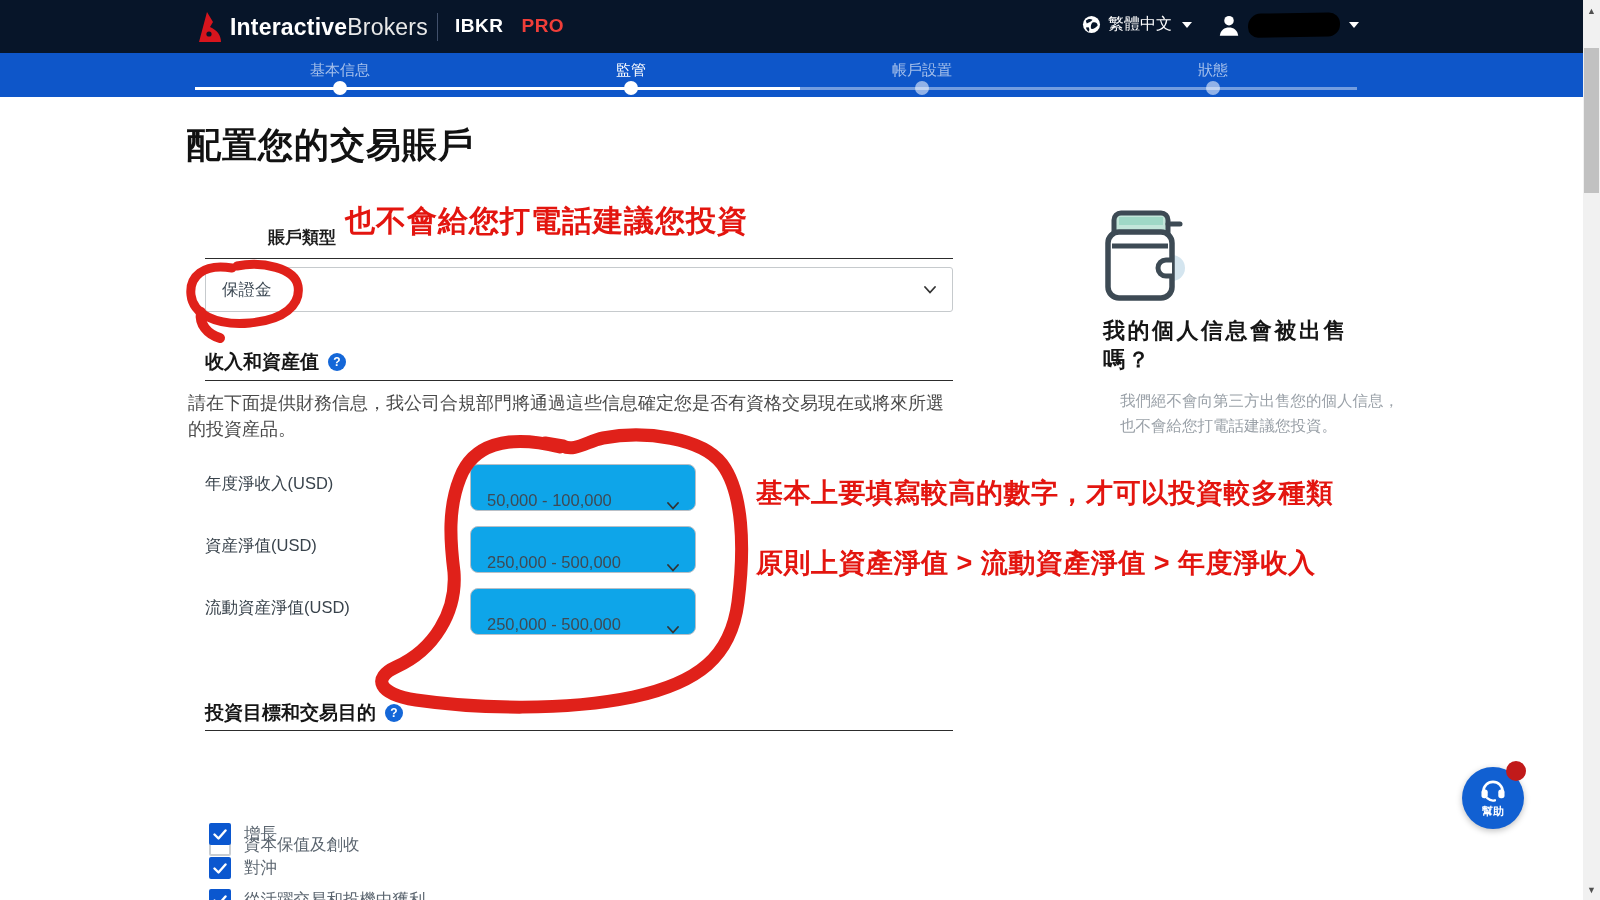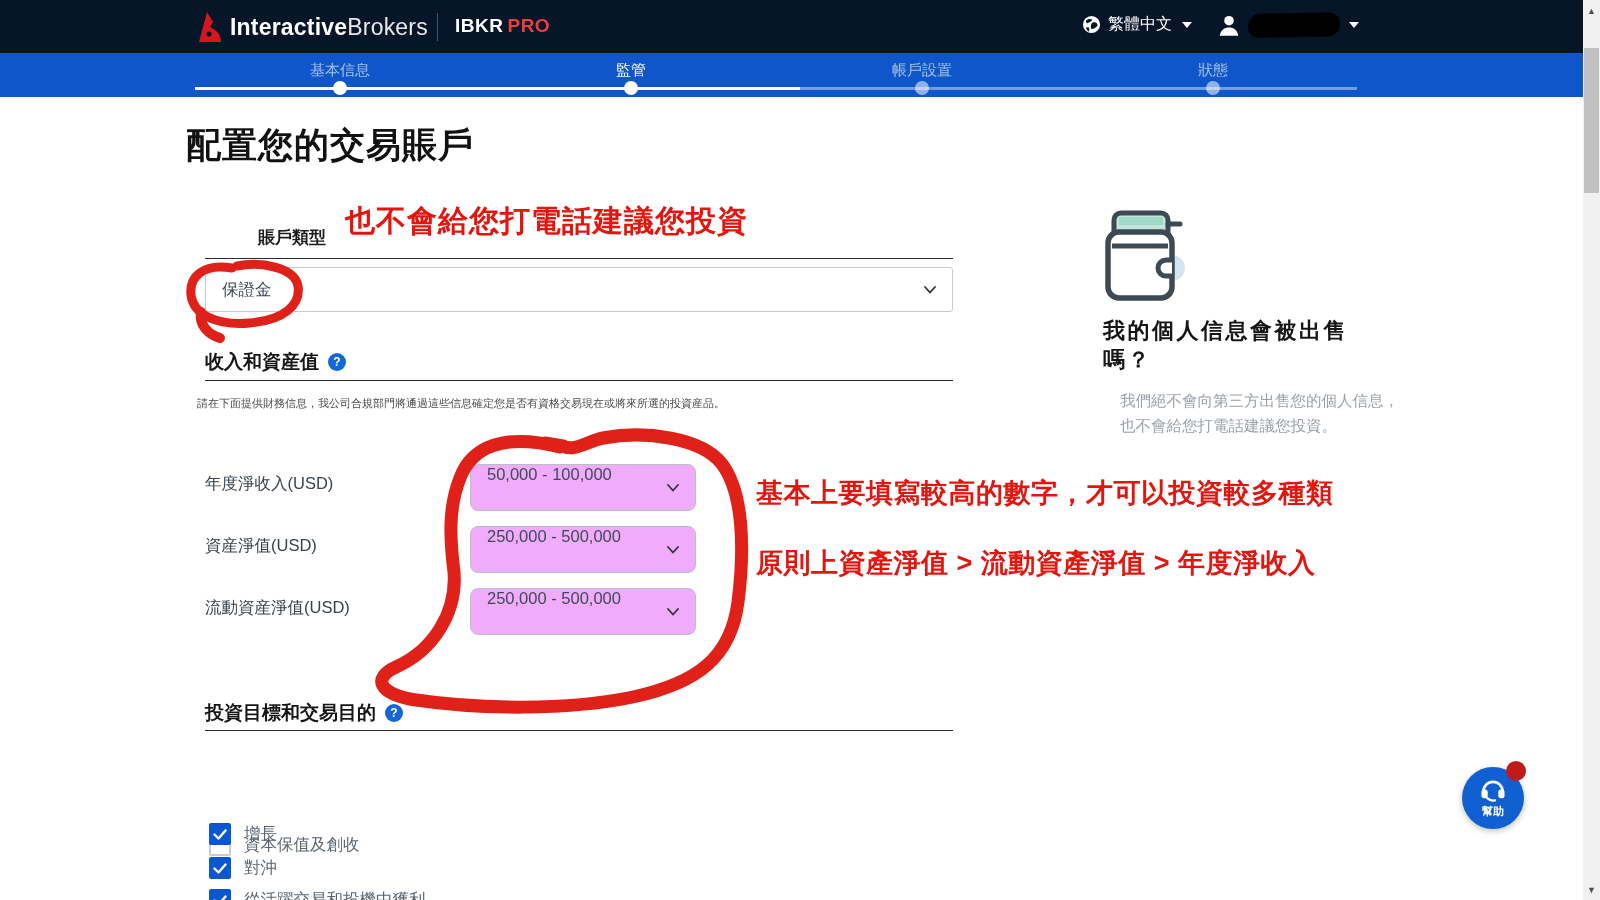--- a/index.html
+++ b/index.html
@@ -8,21 +8,21 @@
   #canvas { position:relative; width:1600px; height:900px; background:#fff; }
 
   
   .topbar { position:absolute; left:0; top:0; width:1600px; height:53px; background:#071529; }
   .brand { position:absolute; left:197px; top:11px; display:flex; align-items:center; }
   .brand-text { font-size:23px; color:#fff; margin-left:8px; letter-spacing:0.2px; }
   .brand-text b { font-weight:700; }
   .brand-text span { font-weight:400; color:#e9e9e9; }
   .brand-divider { position:absolute; left:437px; top:13px; width:1px; height:28px; background:#41506b; }
   .ibkr-pro { position:absolute; left:455px; top:15px; font-size:19px; font-weight:700; color:#fff; letter-spacing:0.5px; }
-  .ibkr-pro .pro { color:#ef3e39; margin-left:4px; }
+  .ibkr-pro .pro { color:#ef3e39; margin-left:18px; }
   .lang { position:absolute; left:1082px; top:14px; display:flex; align-items:center; color:#fff; font-size:16px; gap:7px; }
   .caret-down { width:0; height:0; border-left:5px solid transparent; border-right:5px solid transparent; border-top:6px solid #fff; margin-left:3px; }
   .userbox { position:absolute; left:1216px; top:12px; display:flex; align-items:center; gap:6px; }
   .redacted { width:92px; height:24px; background:#000; border-radius:13px 11px 12px 10px; transform:rotate(-1deg); }
 
   
   .progress-band { position:absolute; left:0; top:53px; width:1583px; height:44px; background:#0e56c9; }
   .step-label { position:absolute; top:8px; font-size:15px; color:rgba(255,255,255,0.62); transform:translateX(-50%); white-space:nowrap; }
   .step-label.active { color:#fff; font-weight:400; }
   .pline { position:absolute; top:34px; height:3px; }
@@ -32,27 +32,27 @@
   .pdot.done { background:#fff; }
   .pdot.todo { background:rgba(255,255,255,0.55); }
 
   
   .page-title { position:absolute; left:186px; top:122px; font-size:35px; font-weight:700; color:#121212; letter-spacing:1px; }
 
   .field-label-strong { position:absolute; font-size:17px; font-weight:700; color:#1d1d1d; }
   .hr-dark { position:absolute; height:1px; background:#2c2c2c; }
 
   .select-wide { position:absolute; left:205px; width:748px; height:45px; border:1px solid #c6cacd; border-radius:3px; background:#fff; display:flex; align-items:center; padding:0 16px; font-size:16.5px; color:#3c4853; }
-  .select-sm { position:absolute; left:470px; width:226px; height:47px; border:1px solid #b9bfc6; border-radius:8px; background:#f0abfc; display:flex; align-items:flex-start; padding:0 16px; font-size:16.5px; color:#3e4a55;flex-direction:column; }
+  .select-sm { position:absolute; left:470px; width:226px; height:47px; border:1px solid #b9bfc6; border-radius:8px; background:#0ea5e9; display:flex; align-items:flex-end; padding:0 16px; font-size:16.5px; color:#3e4a55; }
   .chev { margin-left:auto; width:12px; height:8px; flex:0 0 auto; }
   .chev svg { display:block; }
 
   .section-head { position:absolute; left:205px; font-size:19px; font-weight:700; color:#161616; display:flex; align-items:center; gap:9px; }
   .qicon { width:18px; height:18px; border-radius:50%; background:#1467d8; color:#fff; font-size:12px; font-weight:700; display:flex; align-items:center; justify-content:center; }
-  .body-text { position:absolute; left:197px; font-size:11px; color:#4a4a4a; line-height:26px; }
+  .body-text { position:absolute; left:188px; font-size:18px; color:#4a4a4a; line-height:26px; }
   .form-label { position:absolute; left:205px; font-size:16.5px; color:#39434c; }
 
   .checkbox-row { position:absolute; left:209px; display:flex; align-items:center; gap:13px; }
   .cbox { width:22px; height:22px; border-radius:2px; flex:0 0 auto; }
   .cbox.unchecked { border:2px solid #c9cdd1; background:#fff; }
   .cbox.checked { background:#0b57cf; display:flex; align-items:center; justify-content:center; }
   .cbox-label { font-size:16.5px; color:#5c6670; }
 
   
   .privacy-head { position:absolute; left:1103px; top:316px; width:300px; font-size:22px; font-weight:700; color:#161616; letter-spacing:2.5px; line-height:29px; white-space:pre-line; }
@@ -116,21 +116,21 @@
     <div class="pline done" style="left:195px; width:605px;"></div>
     <div class="pline todo" style="left:800px; width:557px;"></div>
     <div class="pdot done" style="left:340px;"></div>
     <div class="pdot done" style="left:631px;"></div>
     <div class="pdot todo" style="left:922px;"></div>
     <div class="pdot todo" style="left:1213px;"></div>
   </div>
 
   <h1 class="page-title">配置您的交易賬戶</h1>
 
-  <div class="field-label-strong" style="left:210px; top:226px;padding-left:48px;">賬戶類型</div>
+  <div class="field-label-strong" style="left:220px; top:226px;padding-left:48px;">賬戶類型</div>
   <div class="hr-dark" style="left:205px; top:258px; width:748px;"></div>
   <div class="select-wide" style="top:267px;">
     <span>保證金</span>
     <span class="chev">
       <svg width="12" height="8" viewBox="0 0 12 8">
           <polyline points="1,1 6,6.5 11,1" fill="none" stroke="#333" stroke-width="1.8" stroke-linecap="round"></polyline>
         </svg>
     </span>
   </div>
 

